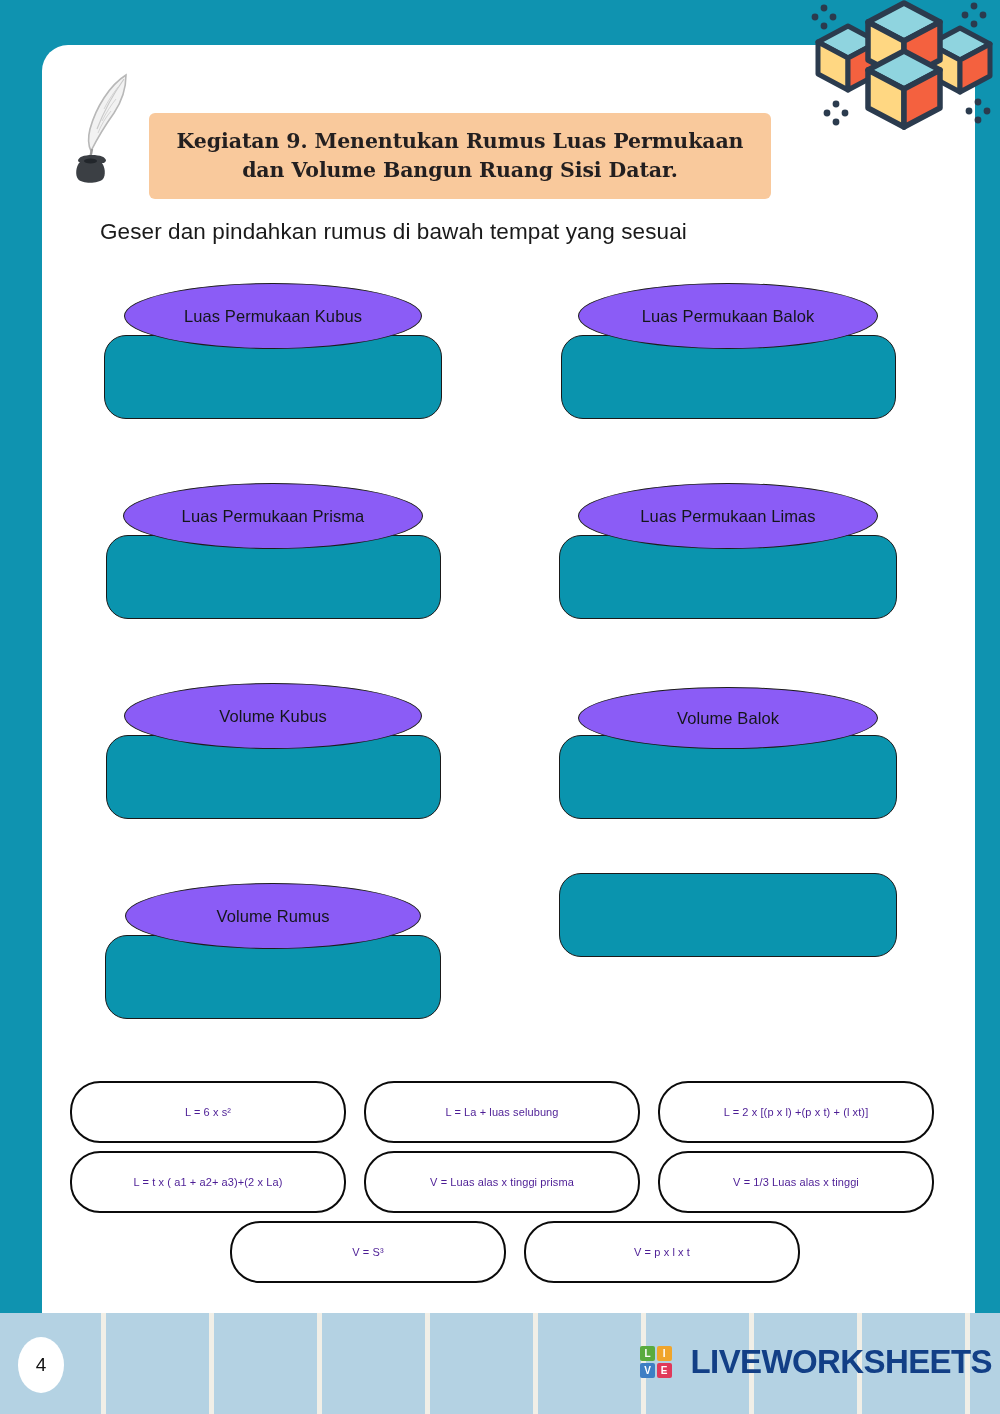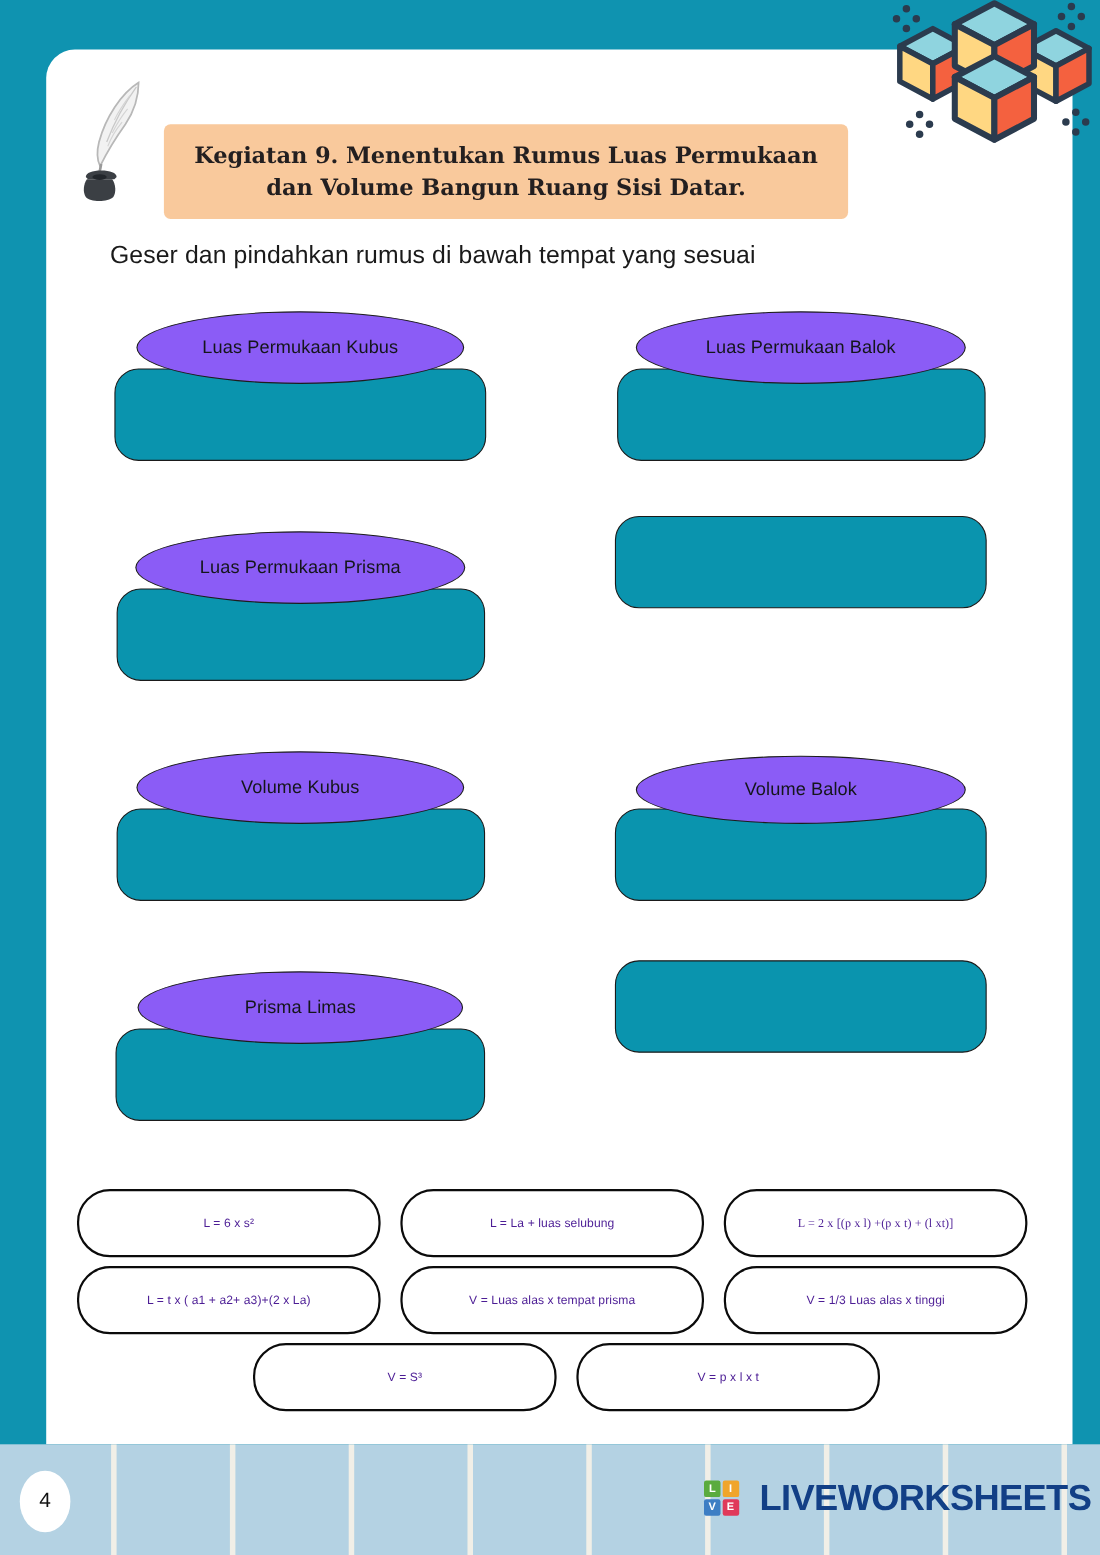--- a/index.html
+++ b/index.html
@@ -148,21 +148,21 @@
     font-size: 11px;
     color: #4c1d95;
     letter-spacing: 0.1px;
     white-space: nowrap;
     padding: 0 10px;
     margin-right: 18px;
   }
   .formula:last-child { margin-right: 0; }
   .f-w1 { width: 276px; }
   .f-w2 { width: 276px; }
-  .f-w3 { width: 276px; font-family: Liberation Serif, serif; }
+  .f-w3 { width: 276px; }
   .f-w4 { width: 276px; }
   .f-w5 { width: 276px; }
   .f-w6 { width: 276px; }
   .f-w7 { width: 276px; }
   .f-w8 { width: 276px; }
 
   
   .footer {
     position: absolute; left: 0; top: 1313px;
     width: 1000px; height: 101px;
@@ -315,20 +315,23 @@
     </div>
 
     <div class="target-row">
       <div class="slot col-left s3">
         <div class="pill">
           <span class="pill-label">Luas Permukaan Prisma</span>
         </div>
         <div class="dropzone"></div>
       </div>
       <div class="slot col-right s4">
+        <div class="pill">
+          <span class="pill-label">Luas Permukaan Limas</span>
+        </div>
         <div class="dropzone"></div>
       </div>
     </div>
 
     <div class="target-row">
       <div class="slot col-left s5">
         <div class="pill">
           <span class="pill-label">Volume Kubus</span>
         </div>
         <div class="dropzone"></div>
@@ -337,40 +340,40 @@
         <div class="pill">
           <span class="pill-label">Volume Balok</span>
         </div>
         <div class="dropzone"></div>
       </div>
     </div>
 
     <div class="target-row">
       <div class="slot col-left s7">
         <div class="pill">
-          <span class="pill-label">Prisma Limas</span>
+          <span class="pill-label">Volume Rumus</span>
         </div>
         <div class="dropzone"></div>
       </div>
       <div class="slot col-right s8 offset-a">
         <div class="dropzone"></div>
       </div>
     </div>
 
   </div>
 
   <div class="formula-bank">
     <div class="formula-line">
       <div class="formula f-w1">L = 6 x s²</div>
       <div class="formula f-w2">L = La + luas selubung</div>
       <div class="formula f-w3">L = 2 x [(p x l) +(p x t) + (l xt)]</div>
     </div>
     <div class="formula-line">
       <div class="formula f-w4">L = t x ( a1 + a2+ a3)+(2 x La)</div>
-      <div class="formula f-w5">V = Luas alas x tempat prisma</div>
+      <div class="formula f-w5">V = Luas alas x tinggi prisma</div>
       <div class="formula f-w6">V = 1/3 Luas alas x tinggi</div>
     </div>
     <div class="formula-line centered">
       <div class="formula f-w7">V = S³</div>
       <div class="formula f-w8">V = p x l x t</div>
     </div>
   </div>
 
 </div>
 

